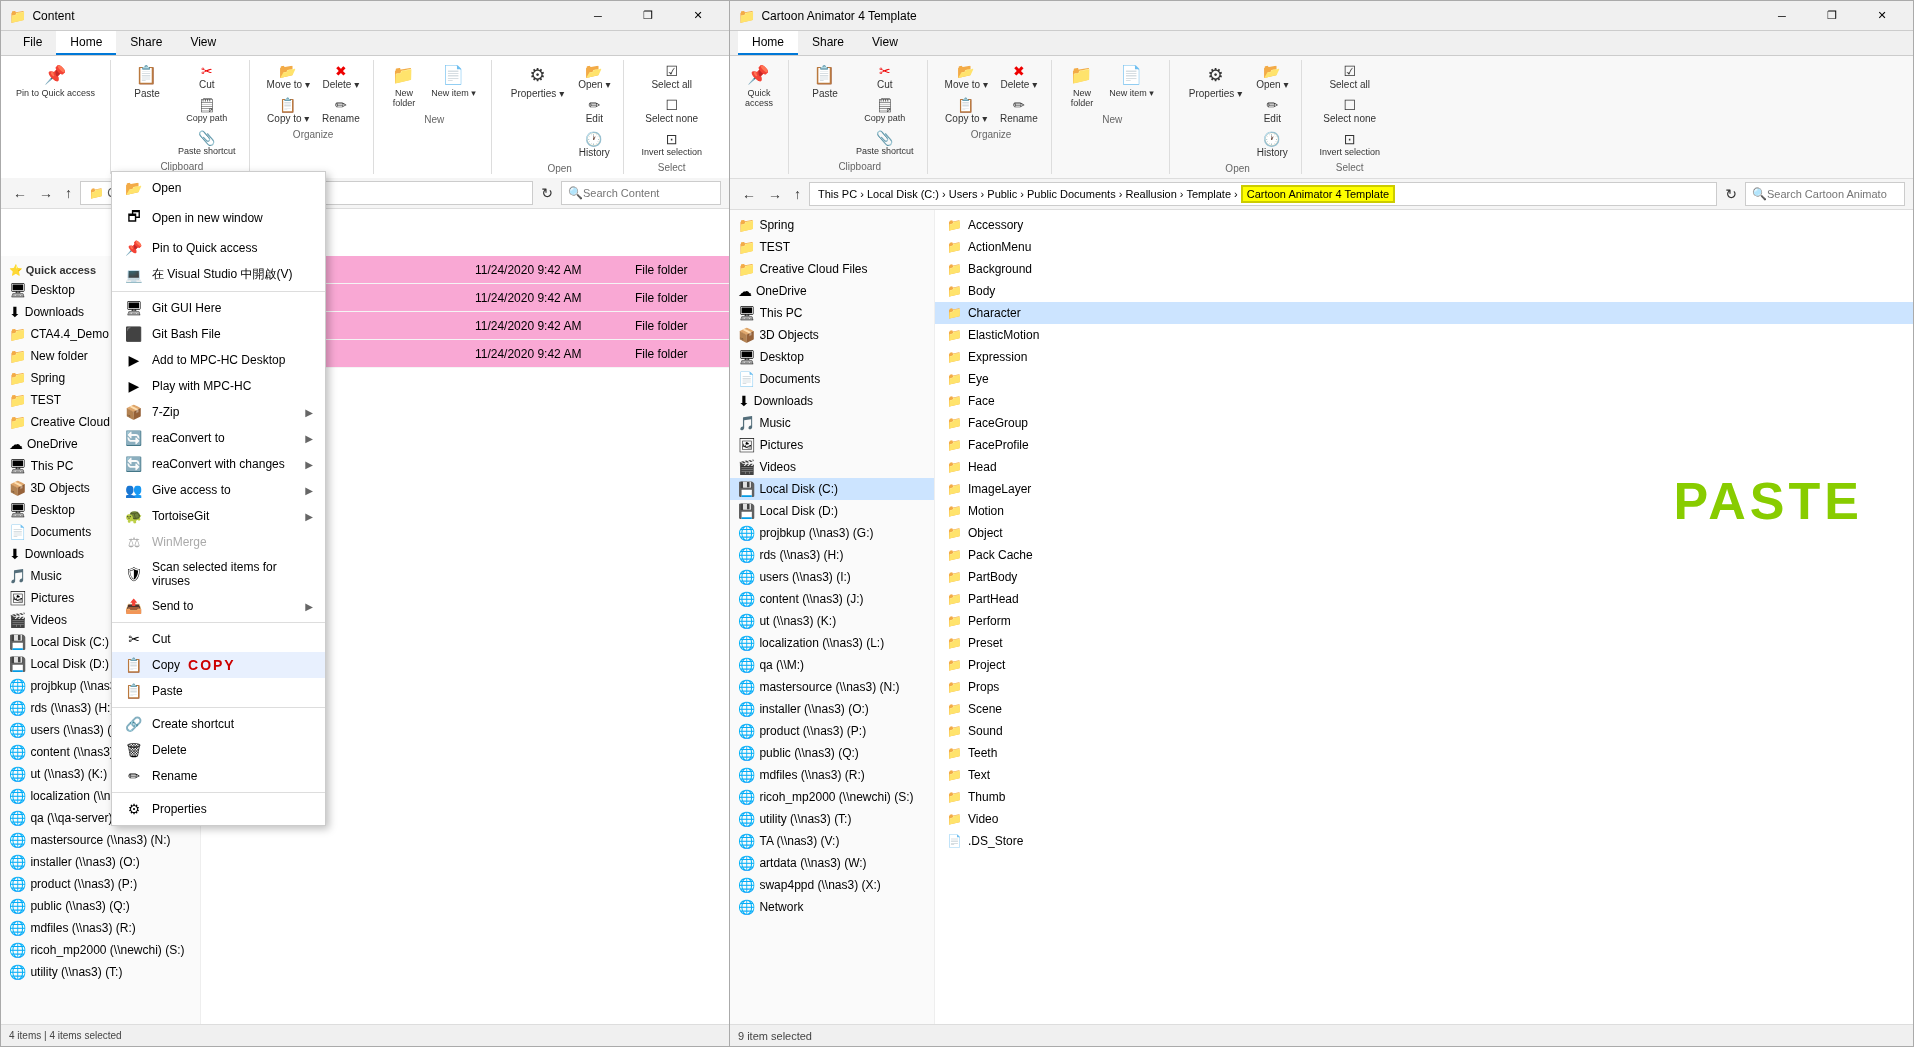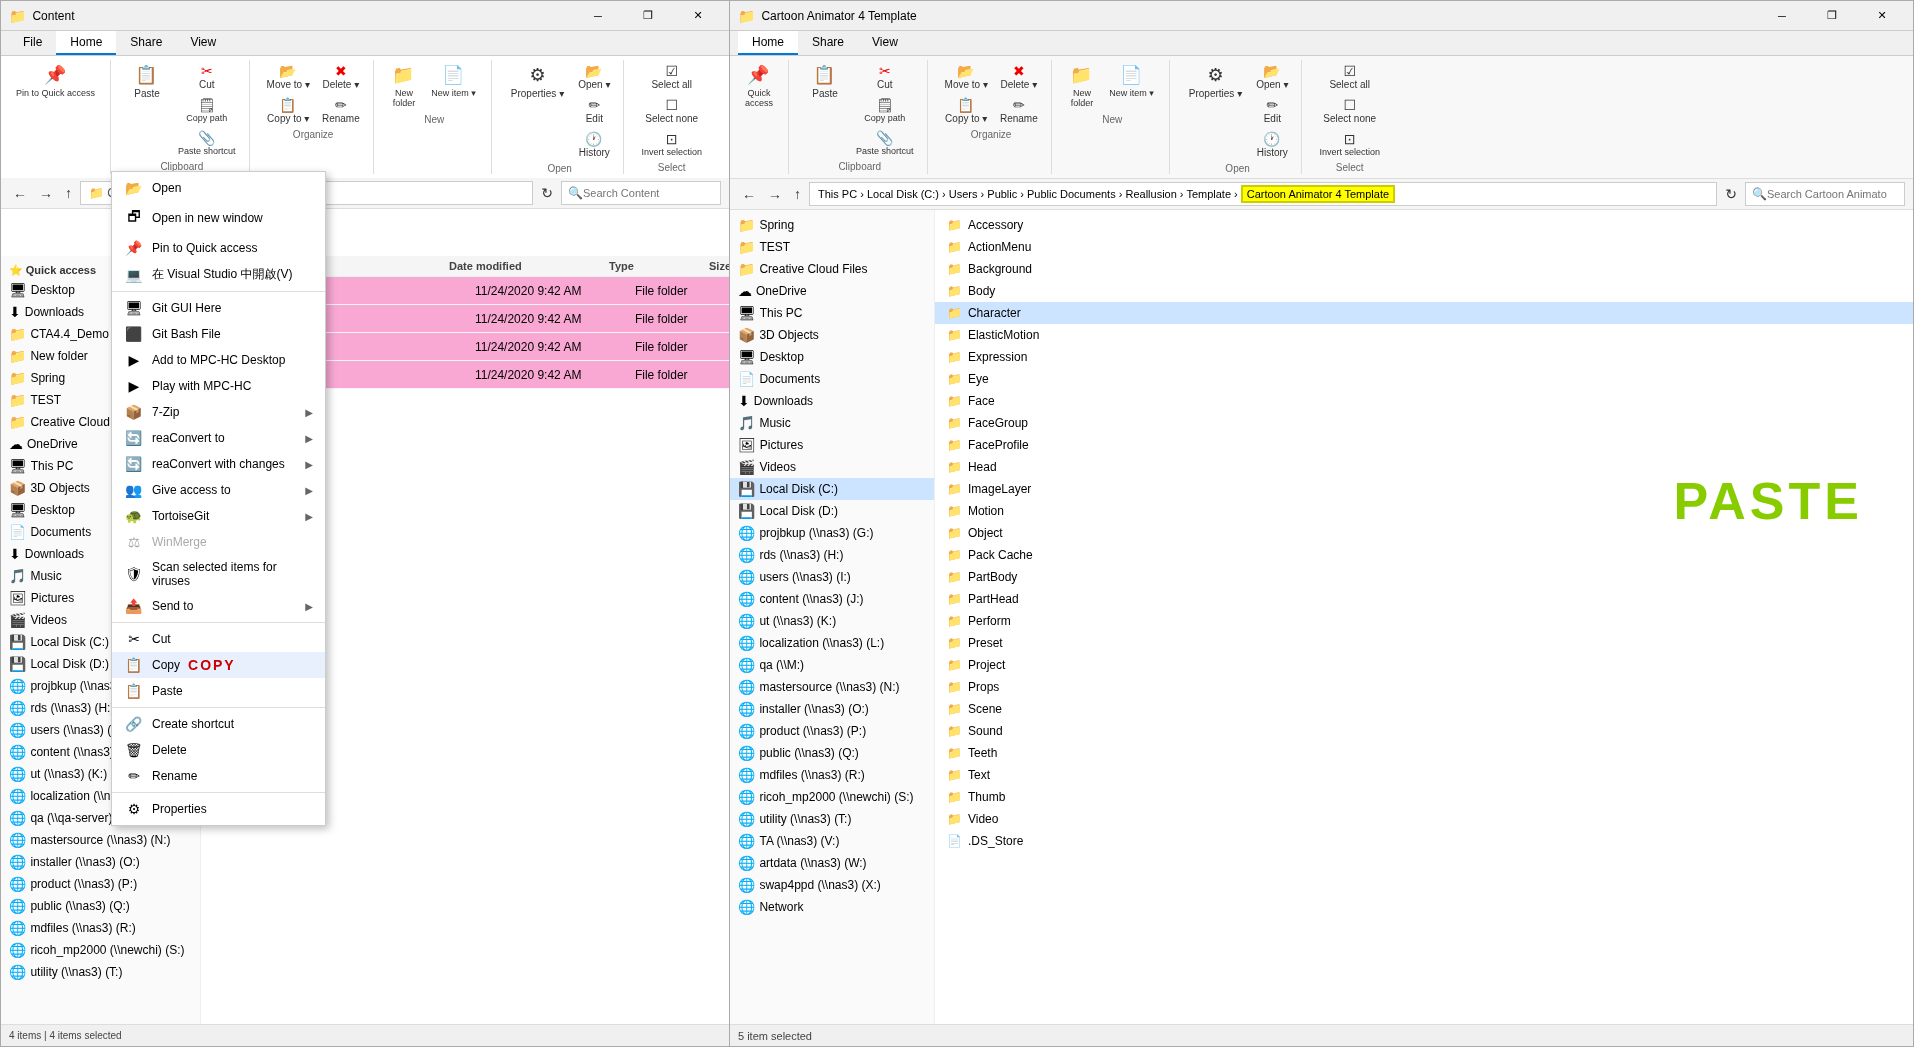--- a/index.html
+++ b/index.html
@@ -697,26 +697,20 @@
         <span class="sidebar-icon">🌐</span>
         <span>ricoh_mp2000 (\\newchi) (S:)</span>
       </div>
       <div class="sidebar-item">
         <span class="sidebar-icon">🌐</span>
         <span>utility (\\nas3) (T:)</span>
       </div>
     </div>
 
     <div class="file-list">
-      <div class="file-list-header">
-        <div class="file-col-name">Name</div>
-        <div class="file-col-date">Date modified</div>
-        <div class="file-col-type">Type</div>
-        <div class="file-col-size">Size</div>
-      </div>
       <div class="file-row selected">
         <span class="file-icon">📁</span>
         <div class="file-col-name file-name">Character</div>
         <div class="file-col-date">11/24/2020 9:42 AM</div>
         <div class="file-col-type">File folder</div>
         <div class="file-col-size"></div>
       </div>
       <div class="file-row selected">
         <span class="file-icon">📁</span>
         <div class="file-col-name file-name">Effect</div>
@@ -1256,15 +1250,15 @@
       <div class="right-file-item">
         <span>📄</span>
         <span>.DS_Store</span>
       </div>
     </div>
   </div>
 
   <div class="paste-label">PASTE</div>
 
   <div class="right-status-bar">
-    <span>5 item selected</span>
+    <span>9 item selected</span>
   </div>
 </div>
 
 </body></html>

